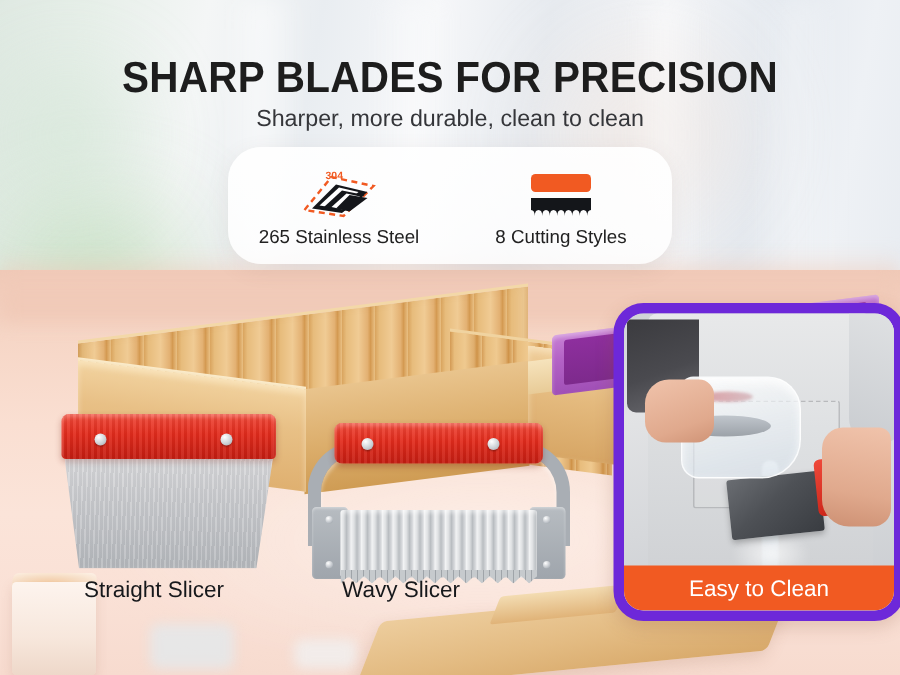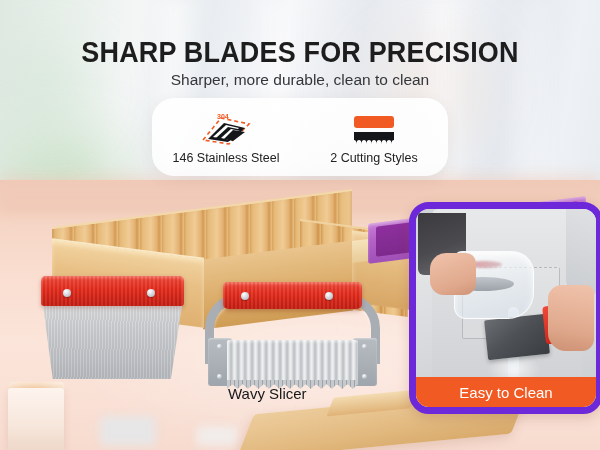--- a/index.html
+++ b/index.html
@@ -358,34 +358,34 @@
         <svg width="62" height="38" viewBox="0 0 62 38">
           <path d="M8 30 L26 8 L54 14 L34 34 Z" fill="none" stroke="#F15A22" stroke-width="1.6" stroke-dasharray="4 3"></path>
           <path d="M13 29 L29 13 L50 18 L33 32 Z" fill="#14161a"></path>
           <path d="M18 27 L31 15 L44 18 L31 29 Z" fill="#ffffff"></path>
           <path d="M21 28 L33 17 L48 20 L34 31 Z" fill="#14161a"></path>
           <path d="M26 28 L36 19 L45 21 L35 30 Z" fill="#ffffff"></path>
           <path d="M29 29 L38 20 L50 22 L38 31 Z" fill="#14161a"></path>
           <text x="22" y="9" font-family="Liberation Sans, sans-serif" font-size="7" font-weight="bold" fill="#F15A22">304</text>
         </svg>
       </div>
-      <div class="feat-label">146 Stainless Steel</div>
+      <div class="feat-label">265 Stainless Steel</div>
     </div>
 
     <div class="feature">
       <div class="feat-ico">
         <svg width="46" height="36" viewBox="0 0 46 36">
           <rect x="3" y="5" width="40" height="12" rx="3" fill="#F15A22"></rect>
           <path d="M3 21 h40 v8 q-2.5 0 -2.5 4 q0 -4 -2.5 -4 q-2.5 0 -2.5 4 q0 -4 -2.5 -4
                    q-2.5 0 -2.5 4 q0 -4 -2.5 -4 q-2.5 0 -2.5 4 q0 -4 -2.5 -4 q-2.5 0 -2.5 4
                    q0 -4 -2.5 -4 q-2.5 0 -2.5 4 q0 -4 -2.5 -4 q-2.5 0 -2.5 4 q0 -4 -2.5 -4
                    q-2.5 0 -2.5 4 q0 -4 -2.5 -4 Z" fill="#14161a"></path>
         </svg>
       </div>
-      <div class="feat-label">2 Cutting Styles</div>
+      <div class="feat-label">8 Cutting Styles</div>
     </div>
 
   </div>
 
   <div class="scene">
 
     <div class="box-back"></div>
     <div class="box-back2"></div>
     <div class="box-right"></div>
     <div class="box-front-rim"></div>
@@ -422,20 +422,21 @@
         <div class="ws-rv" style="left:9px;top:36px;"></div>
       </div>
       <div class="ws-blade"></div>
       <div class="ws-handle"></div>
       <div class="rivet ws-r1"></div>
       <div class="rivet ws-r2"></div>
     </div>
 
   </div>
 
+  <div class="prod-label lbl-straight">Straight Slicer</div>
   <div class="prod-label lbl-wavy">Wavy Slicer</div>
 
   <div class="inset">
     <div class="in-bg"></div>
     <div class="in-apron"></div>
     <div class="in-pocket"></div>
     <div class="in-armR"></div>
     <div class="in-armL"></div>
     <div class="in-stream"></div>
     <div class="in-splash"></div>

